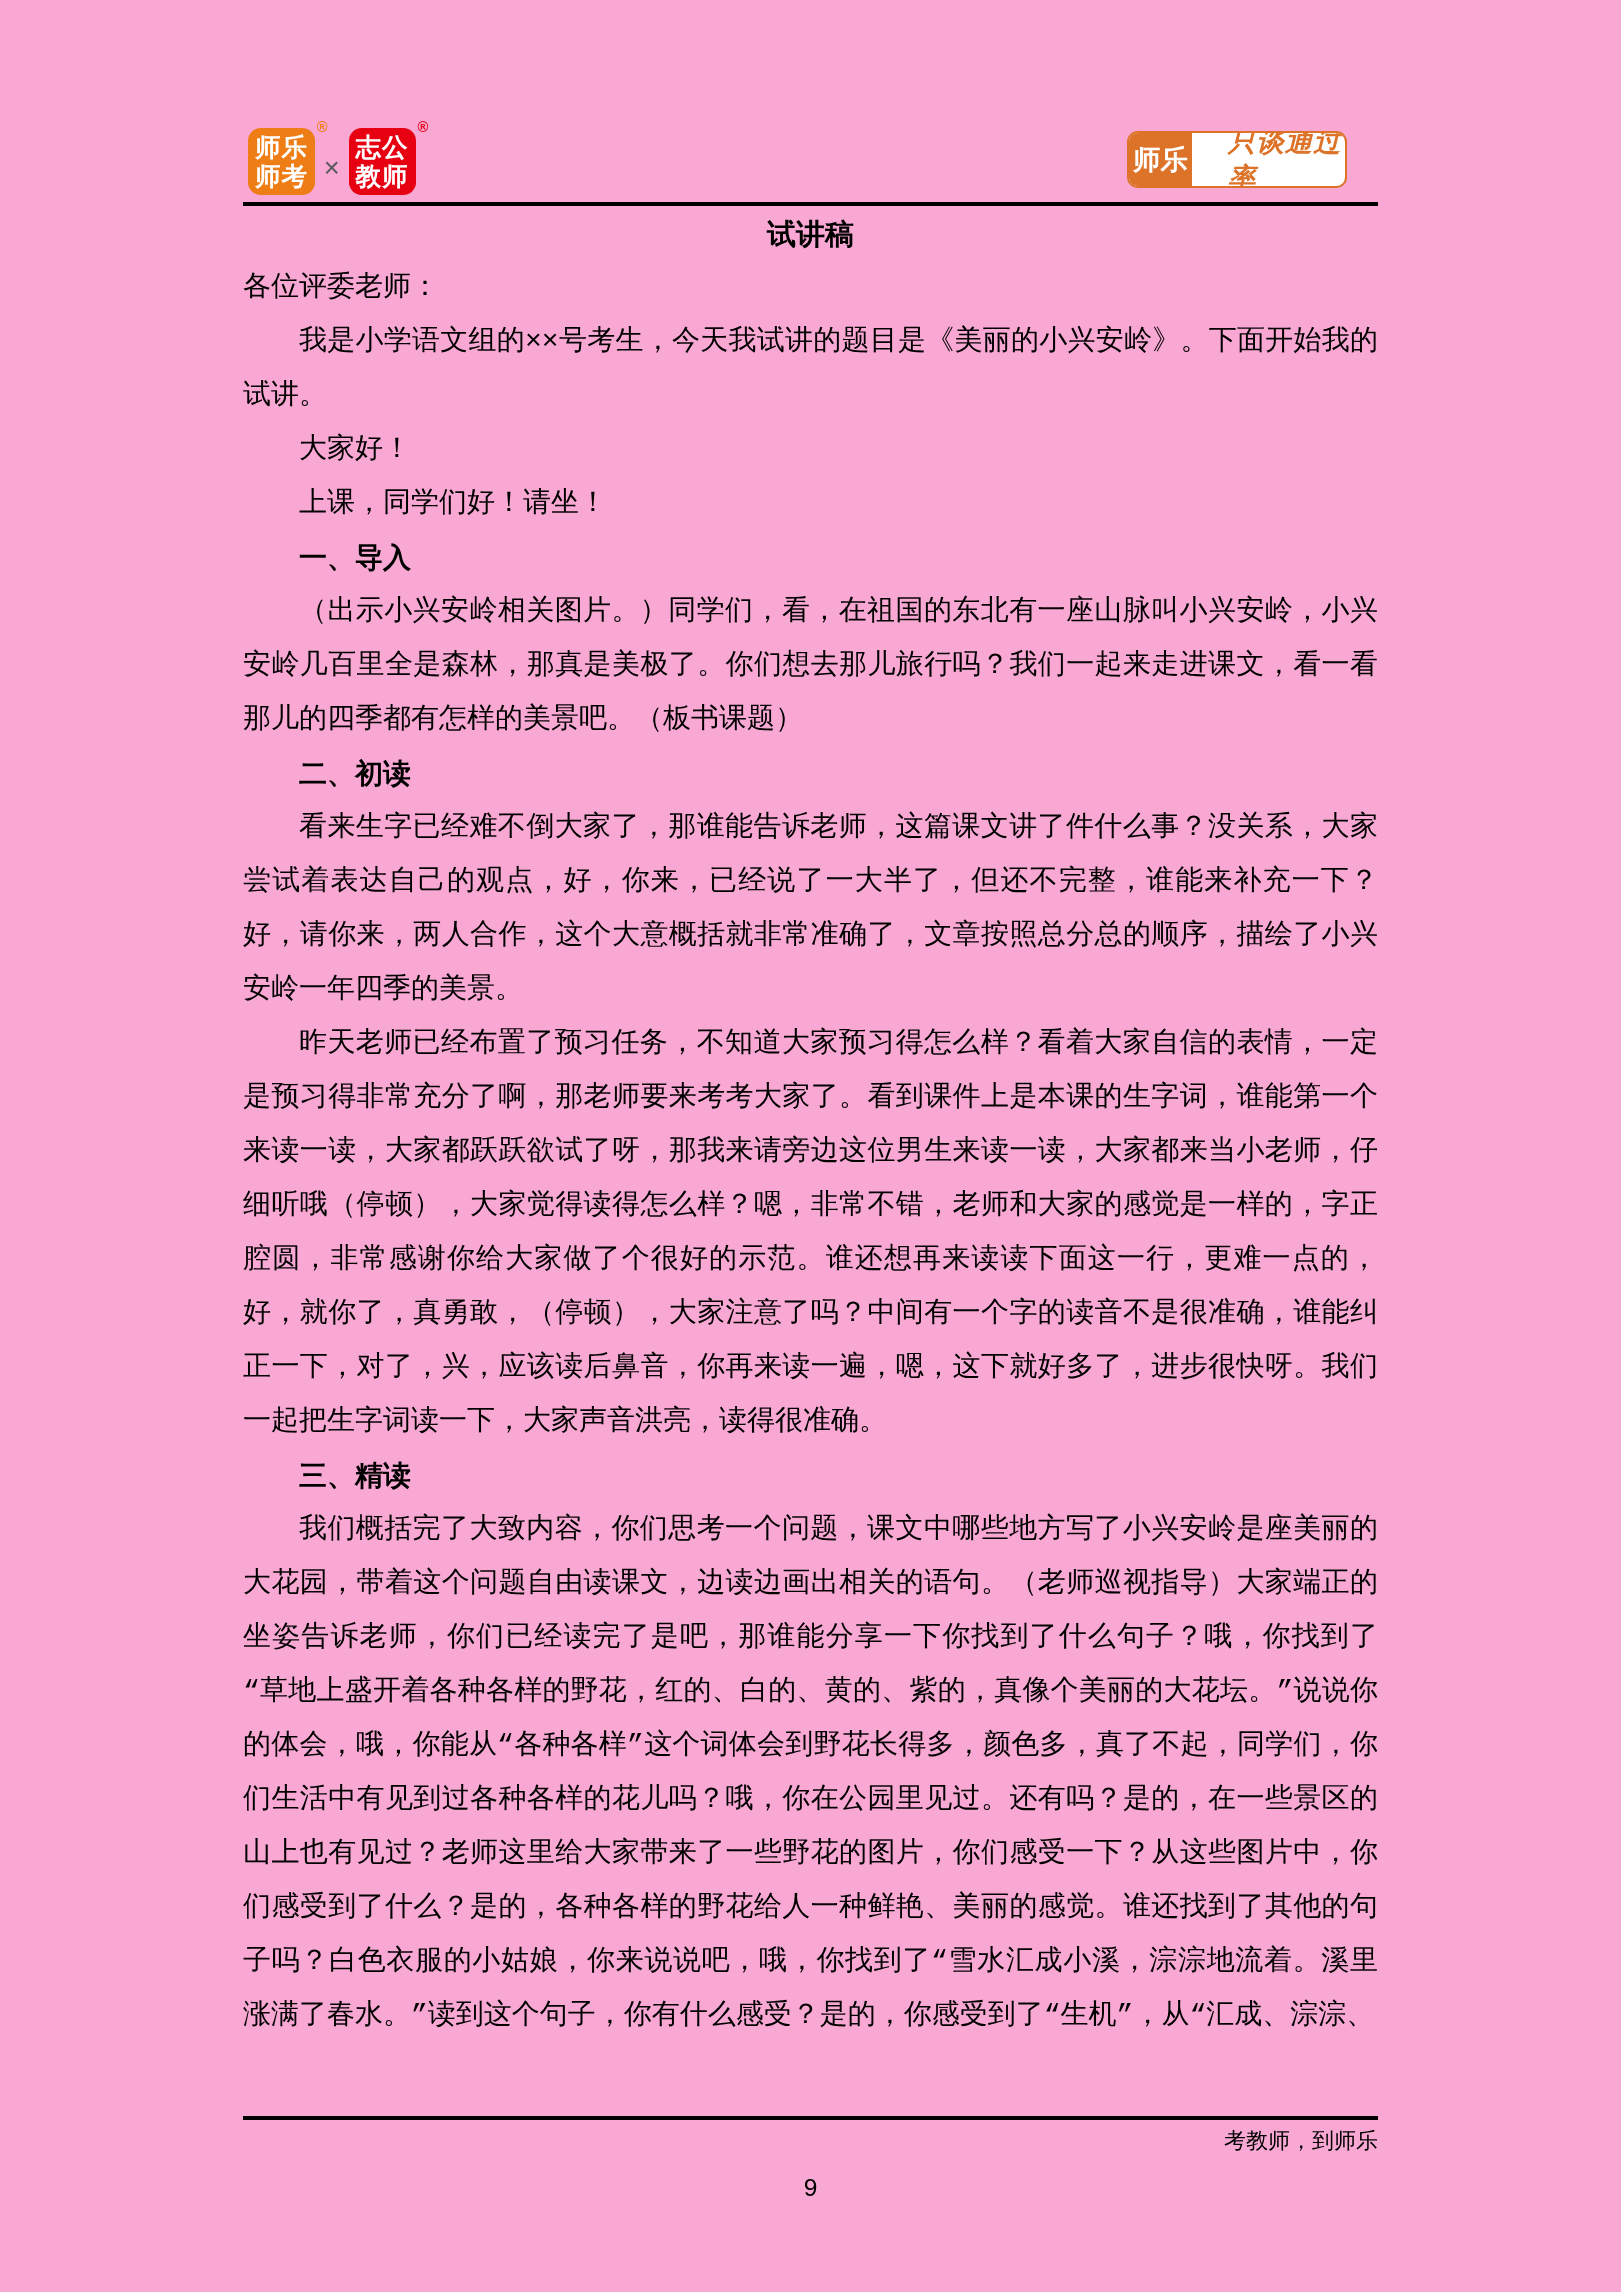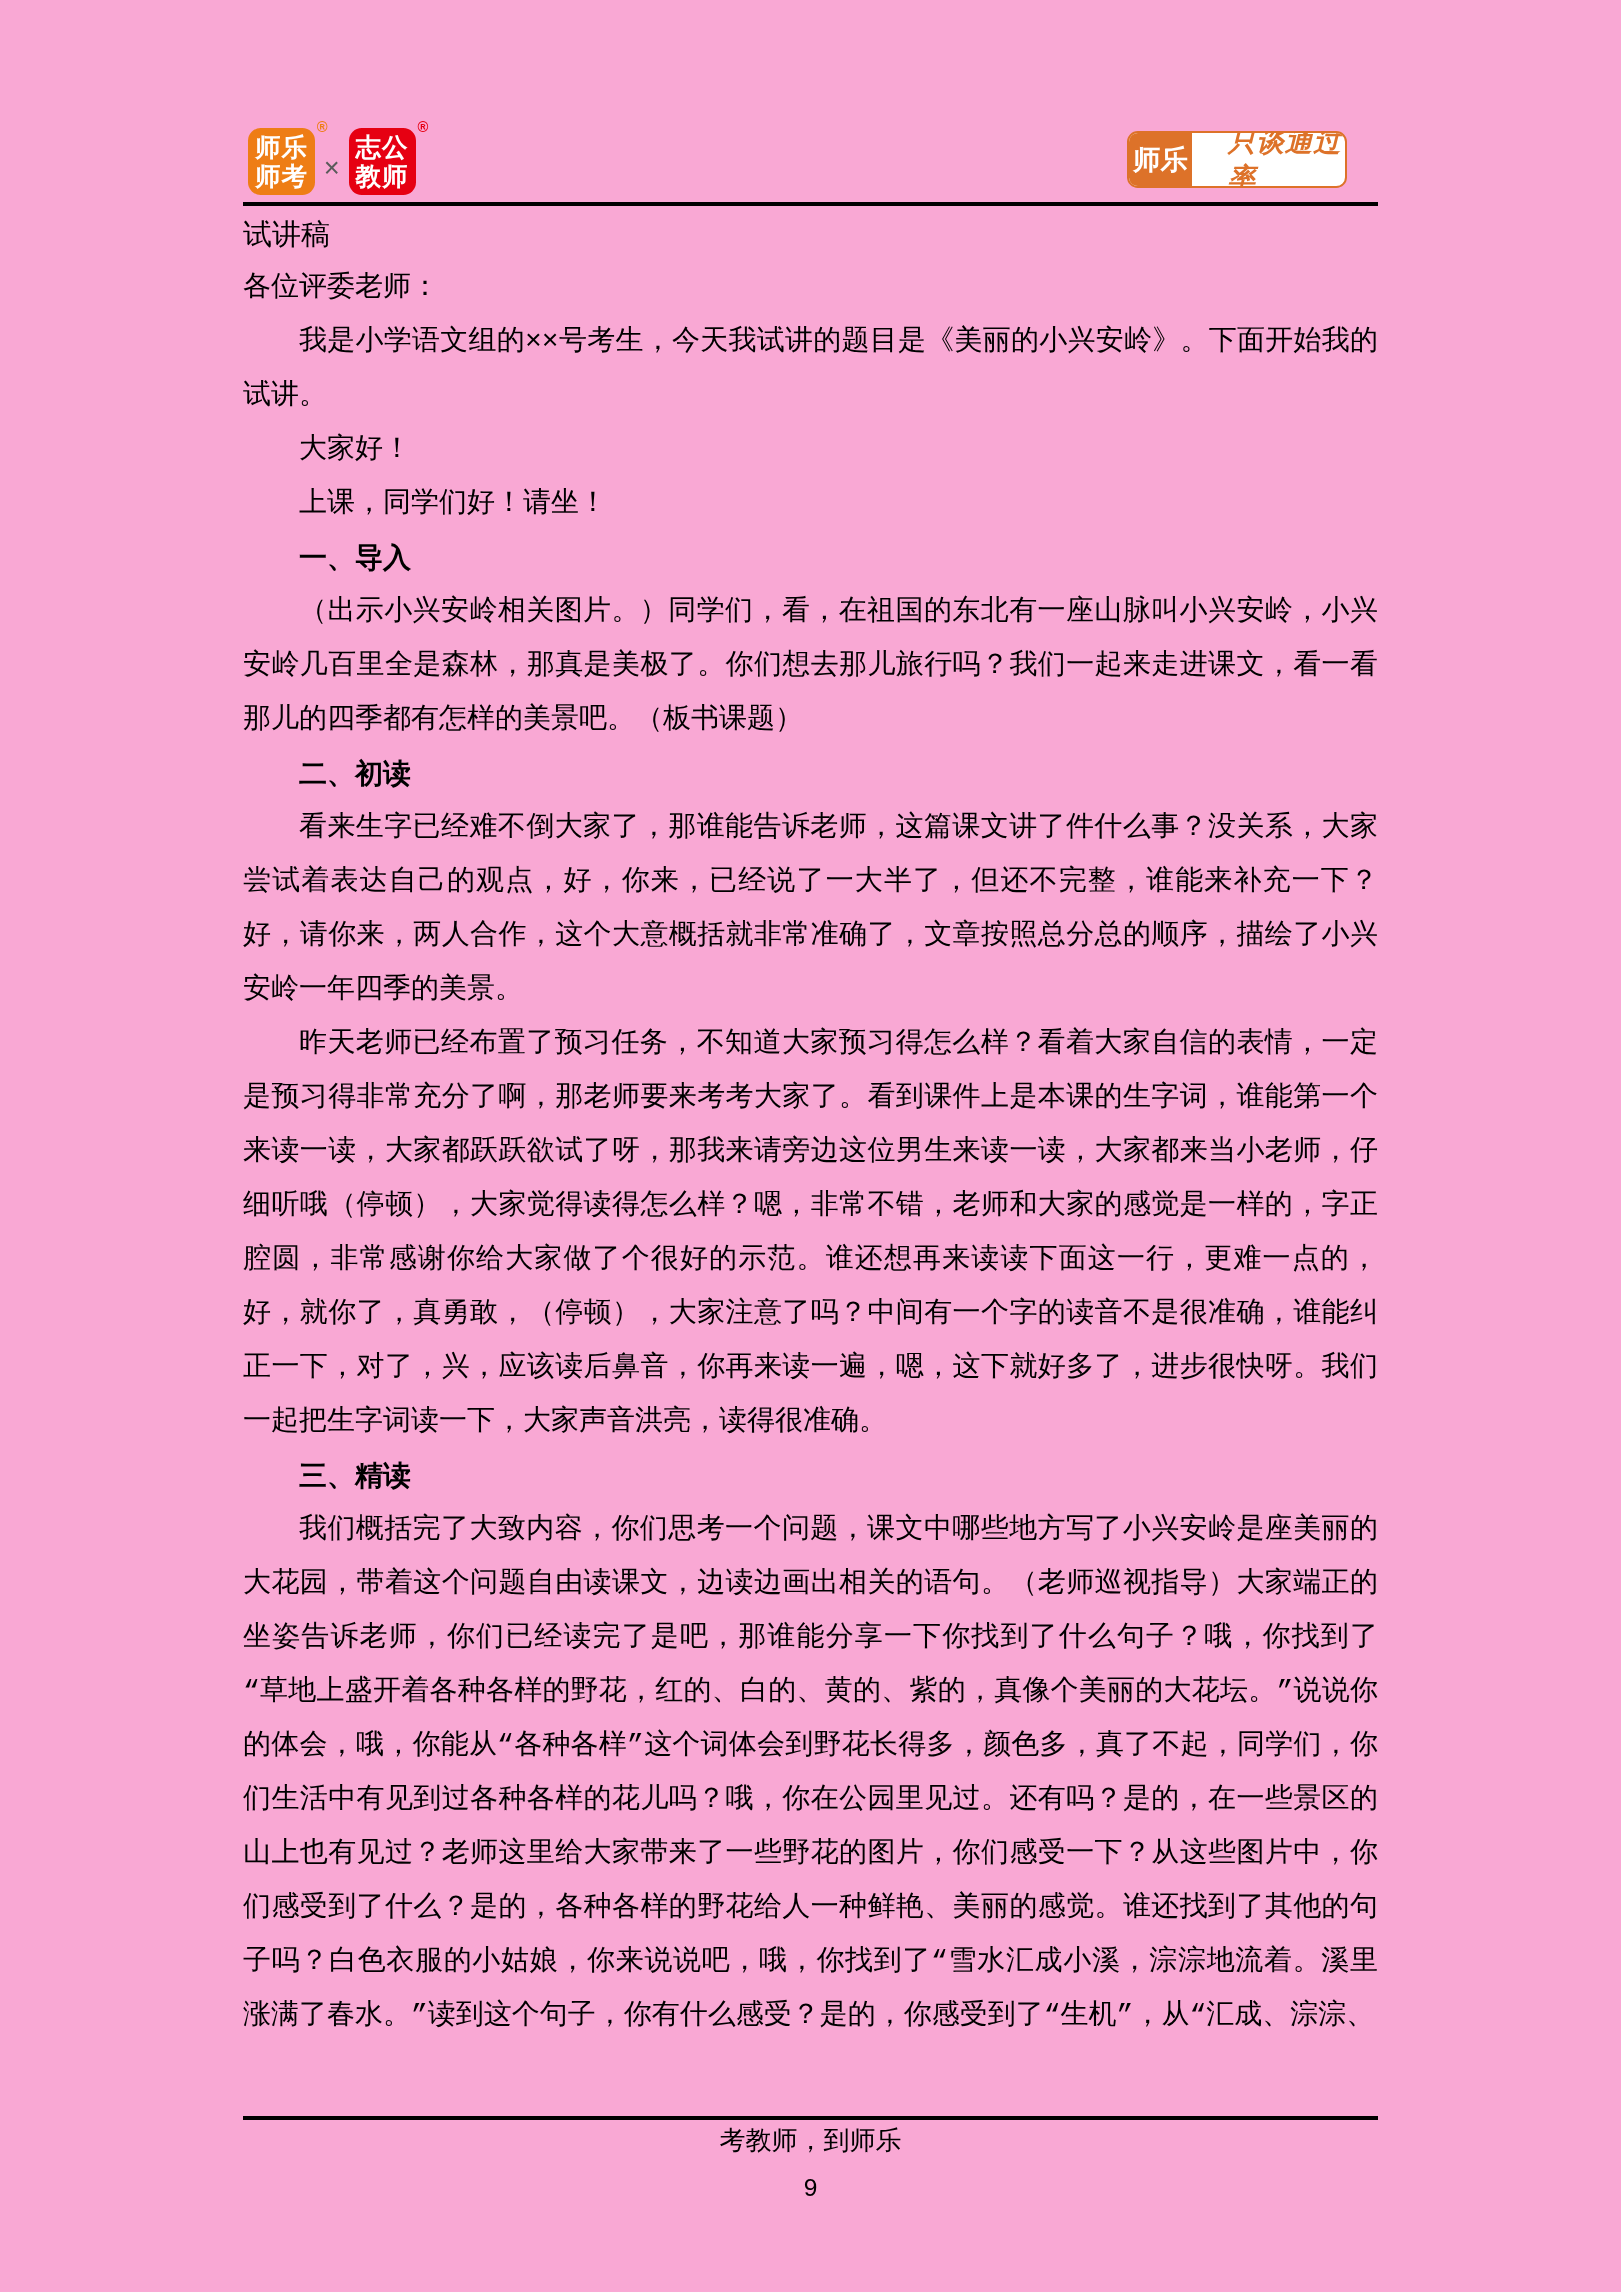--- a/index.html
+++ b/index.html
@@ -67,23 +67,23 @@
     padding-left:36px;
   }
 
   
   .header-rule {
     position:absolute; left:243px; top:202px;
     width:1135px; height:3.9px; background:#000;
   }
   .doc-title {
     position:absolute; left:243px; top:215px;
-    width:1135px; text-align:left;
+    width:1135px; text-align:center;
     font-family:"Liberation Sans","DejaVu Sans",sans-serif;
-    font-weight:normal; font-size:29px;
+    font-weight:bold; font-size:29px;
   }
 
   
   .doc-body {
     position:absolute; left:243px; top:261px;
     width:1135px;
     font-size:28px; line-height:54px;
     text-align:justify;
   }
   .doc-body p { margin:0; padding:0;font-family:Liberation Mono, monospace; }
@@ -94,22 +94,22 @@
     font-weight:bold;
   }
 
   
   .footer-rule {
     position:absolute; left:243px; top:2116px;
     width:1135px; height:3.9px; background:#000;
   }
   .footer-slogan {
     position:absolute; left:243px; top:2121px;
-    width:1135px; text-align:center;
-    font-size:26px; line-height:39px;
+    width:1135px; text-align:right;
+    font-size:22px; line-height:39px;
   }
   .page-number {
     position:absolute; left:243px; top:2168px;
     width:1135px; text-align:center;
     font-size:24.5px; line-height:39px;
     font-family:"Liberation Sans","DejaVu Sans",sans-serif;
   }
 </style>
 </head>
 <body>

